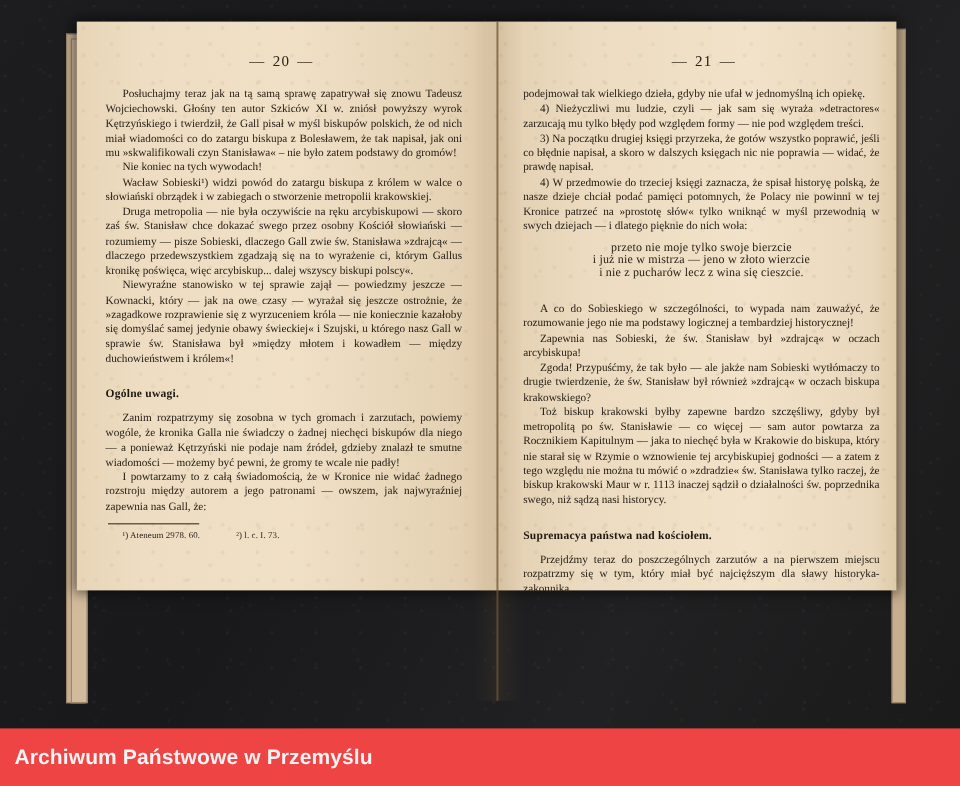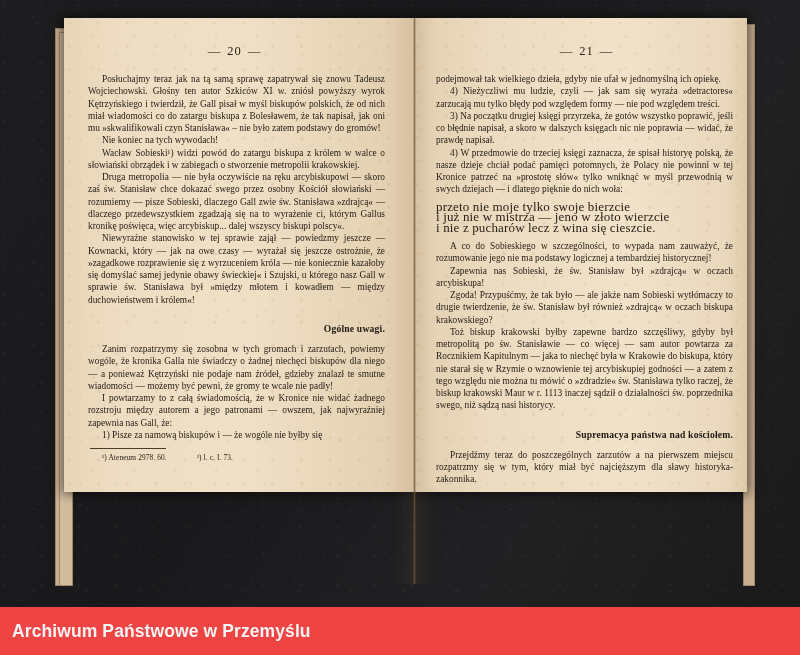--- a/index.html
+++ b/index.html
@@ -142,31 +142,32 @@
   #page-left .col { margin: 0 20px 0 24px; }
   #page-right .col { margin: 0 24px 0 20px; }
 
   .col p {
     margin: 0;
     text-indent: 14px;
   }
   .col p.noind { text-indent: 0; }
 
   h2.section {
-    text-align: right;
+    text-align: left;
     font-size: 9.6px;
     font-weight: bold;
     margin: 17px 0 8px 0;
     letter-spacing: 0.2px;
     color: #1e1811;
   }
 
   .verse {
-    margin: 6px 0 7px 0;
-    font-size: 13px;
+    margin: 6px 0 19px 0;
+    text-align: center;
+    font-size: 10px;
     line-height: 10.5px;
     color: #2a2219;
     letter-spacing: 0.15px;
   }
   .verse div { white-space: nowrap; }
 
   .fn-rule {
     width: 76px;
     height: 1px;
     background: #4a3c2b;
@@ -204,21 +205,20 @@
           <p>Posłuchajmy teraz jak na tą samą sprawę zapatrywał się znowu Tadeusz Wojciechowski. Głośny ten autor Szkiców XI w. zniósł powyższy wyrok Kętrzyńskiego i twierdził, że Gall pisał w myśl biskupów polskich, że od nich miał wiadomości co do zatargu biskupa z Bolesławem, że tak napisał, jak oni mu »skwalifikowali czyn Stanisława« – nie było zatem podstawy do gromów!</p>
           <p>Nie koniec na tych wywodach!</p>
           <p>Wacław Sobieski¹) widzi powód do zatargu biskupa z królem w walce o słowiański obrządek i w zabiegach o stworzenie metropolii krakowskiej.</p>
           <p>Druga metropolia — nie była oczywiście na ręku arcybiskupowi — skoro zaś św. Stanisław chce dokazać swego przez osobny Kościół słowiański — rozumiemy — pisze Sobieski, dlaczego Gall zwie św. Stanisława »zdrajcą« — dlaczego przedewszystkiem zgadzają się na to wyrażenie ci, którym Gallus kronikę poświęca, więc arcybiskup... dalej wszyscy biskupi polscy«.</p>
           <p>Niewyraźne stanowisko w tej sprawie zajął — powiedzmy jeszcze — Kownacki, który — jak na owe czasy — wyrażał się jeszcze ostrożnie, że »zagadkowe rozprawienie się z wyrzuceniem króla — nie koniecznie kazałoby się domyślać samej jedynie obawy świeckiej« i Szujski, u którego nasz Gall w sprawie św. Stanisława był »między młotem i kowadłem — między duchowieństwem i królem«!</p>
 
           <h2 class="section">Ogólne uwagi.</h2>
 
           <p>Zanim rozpatrzymy się zosobna w tych gromach i zarzutach, powiemy wogóle, że kronika Galla nie świadczy o żadnej niechęci biskupów dla niego — a ponieważ Kętrzyński nie podaje nam źródeł, gdzieby znalazł te smutne wiadomości — możemy być pewni, że gromy te wcale nie padły!</p>
           <p>I powtarzamy to z całą świadomością, że w Kronice nie widać żadnego rozstroju między autorem a jego patronami — owszem, jak najwyraźniej zapewnia nas Gall, że:</p>
-          <p>1) Pisze za namową biskupów i — że wogóle nie byłby się</p>
 
           <div class="fn-rule"></div>
           <div class="footnotes">
             <span class="fn">¹) Ateneum 2978. 60.</span><span class="fn">²) l. c. I. 73.</span>
           </div>
         </div>
       </div>
 
       <div class="page" id="page-right">
         <div class="folio">

